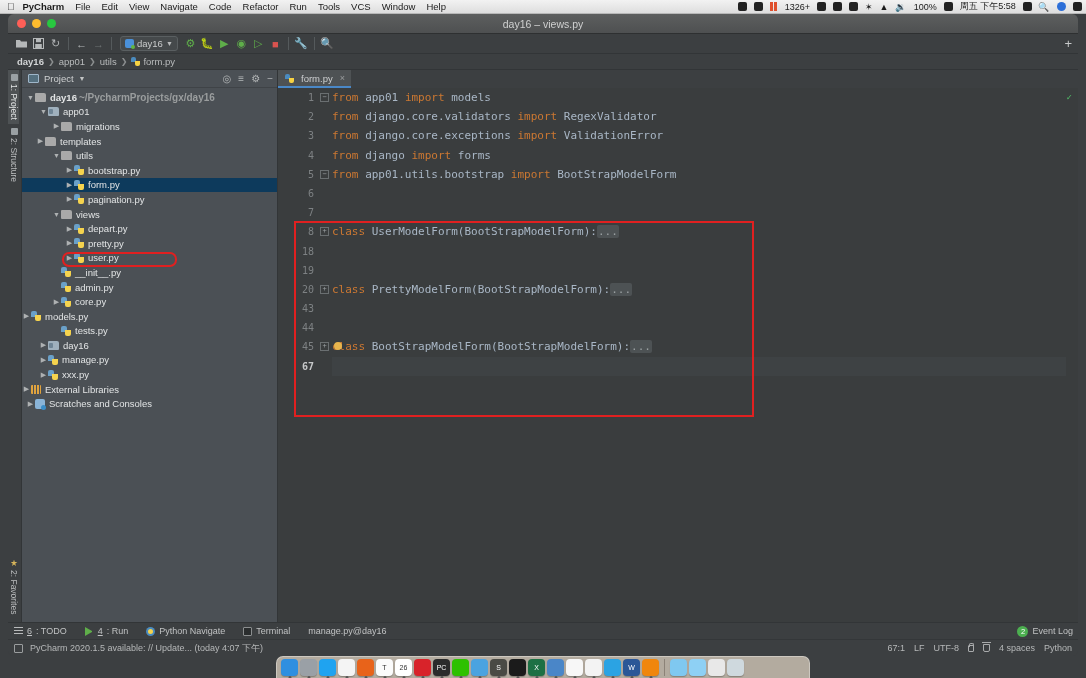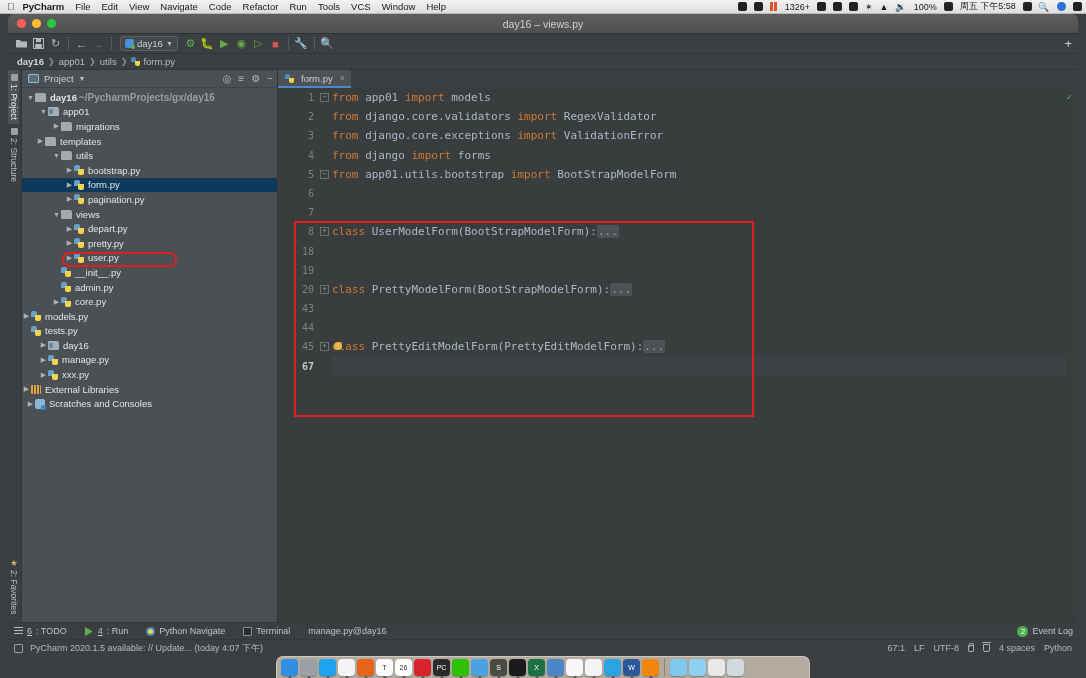--- a/index.html
+++ b/index.html
@@ -432,21 +432,21 @@
         <div class="row" style="padding-left: 30px;">
           <span class="arrow right"></span>
           <span class="fpy"></span>
           <span class="pname">core.py</span>
         </div>
         <div class="row" style="">
           <span class="arrow right"></span>
           <span class="fpy"></span>
           <span class="pname">models.py</span>
         </div>
-        <div class="row" style=" text-align: right;">
+        <div class="row" style="padding-left: 30px; text-align: right;">
           <span class="arrow "></span>
           <span class="fpy"></span>
           <span class="pname">tests.py</span>
         </div>
         <div class="row" style="padding-left: 17px;">
           <span class="arrow right"></span>
           <span class="folder mod"></span>
           <span class="pname">day16</span>
         </div>
         <div class="row" style="padding-left: 17px;">
@@ -508,21 +508,21 @@
           <div class="cline" style="position: relative;"><span class="kw">from </span><span>django </span><span class="kw">import </span><span>forms</span></div>
           <div class="cline" style="position: relative;"><span class="fold-t">−</span><span class="kw">from </span><span>app01.utils.bootstrap </span><span class="kw">import </span><span>BootStrapModelForm</span></div>
           <div class="cline" style="position: relative;"></div>
           <div class="cline" style="position: relative;"></div>
           <div class="cline" style="position: relative;"><span class="fold-t">+</span><span class="kw">class </span><span>UserModelForm(BootStrapModelForm):</span><span class="collapsed">...</span></div>
           <div class="cline" style="position: relative;"></div>
           <div class="cline" style="position: relative;"></div>
           <div class="cline" style="position: relative;"><span class="fold-t">+</span><span class="kw">class </span><span>PrettyModelForm(BootStrapModelForm):</span><span class="collapsed">...</span></div>
           <div class="cline" style="position: relative;"></div>
           <div class="cline" style="position: relative;"></div>
-          <div class="cline" style="position: relative;"><span class="fold-t">+</span><span class="bulb" style="left: 2px; top: 5px;"></span><span class="kw">class </span><span>PrettyEditModelForm(PrettyEditModelForm):</span><span class="collapsed">...</span></div>
+          <div class="cline" style="position: relative;"><span class="fold-t">+</span><span class="bulb" style="left: 2px; top: 5px;"></span><span class="kw">class </span><span>BootStrapModelForm(BootStrapModelForm):</span><span class="collapsed">...</span></div>
           <div class="cline" style="position: relative;"></div>
         </div>
       <div class="scrollcol">
         <span class="checkmark">✓</span>
       </div>
       <div class="redbox-code"></div>
     </div>
   </div>
 
   <div class="bottombar">

